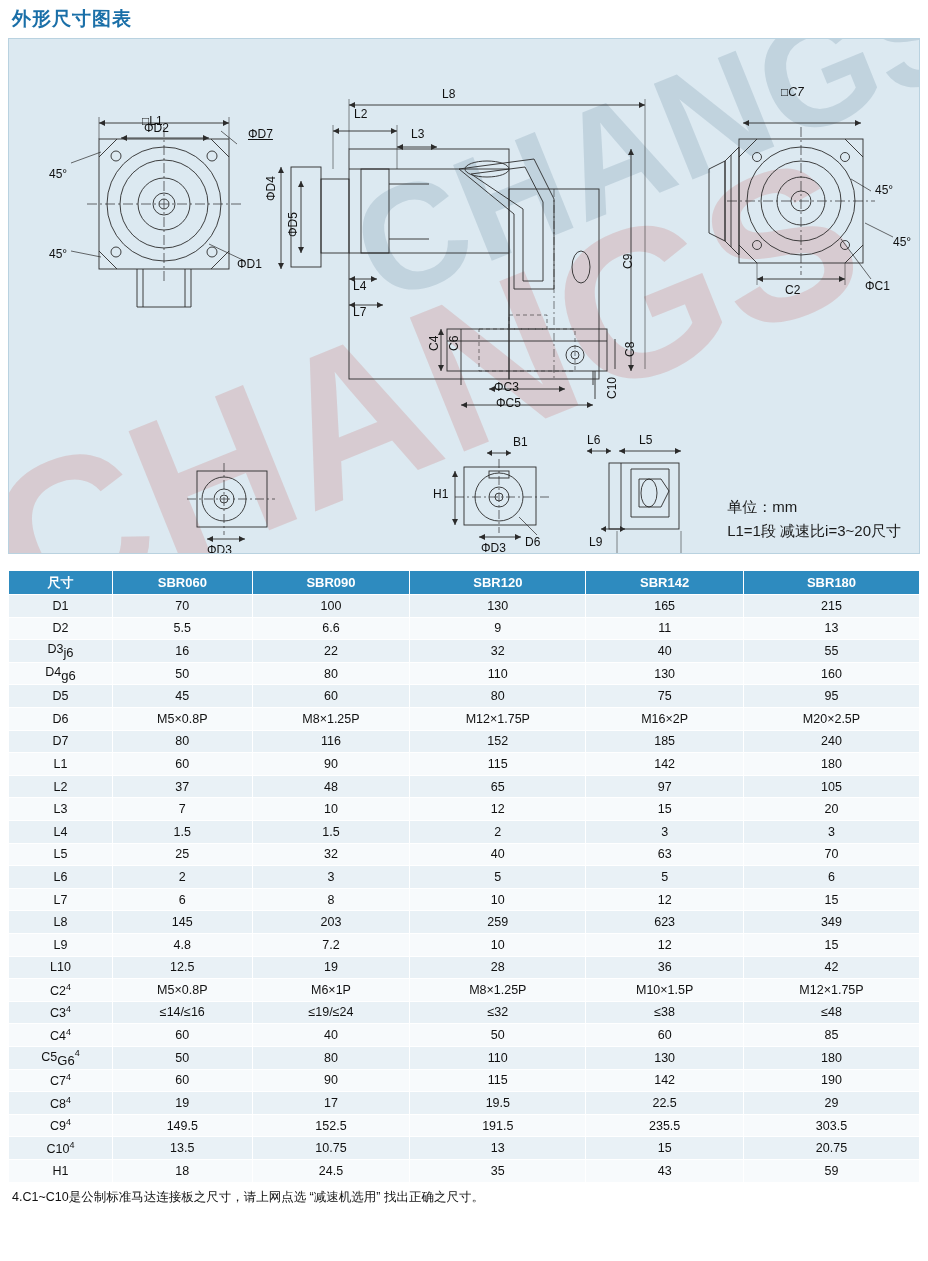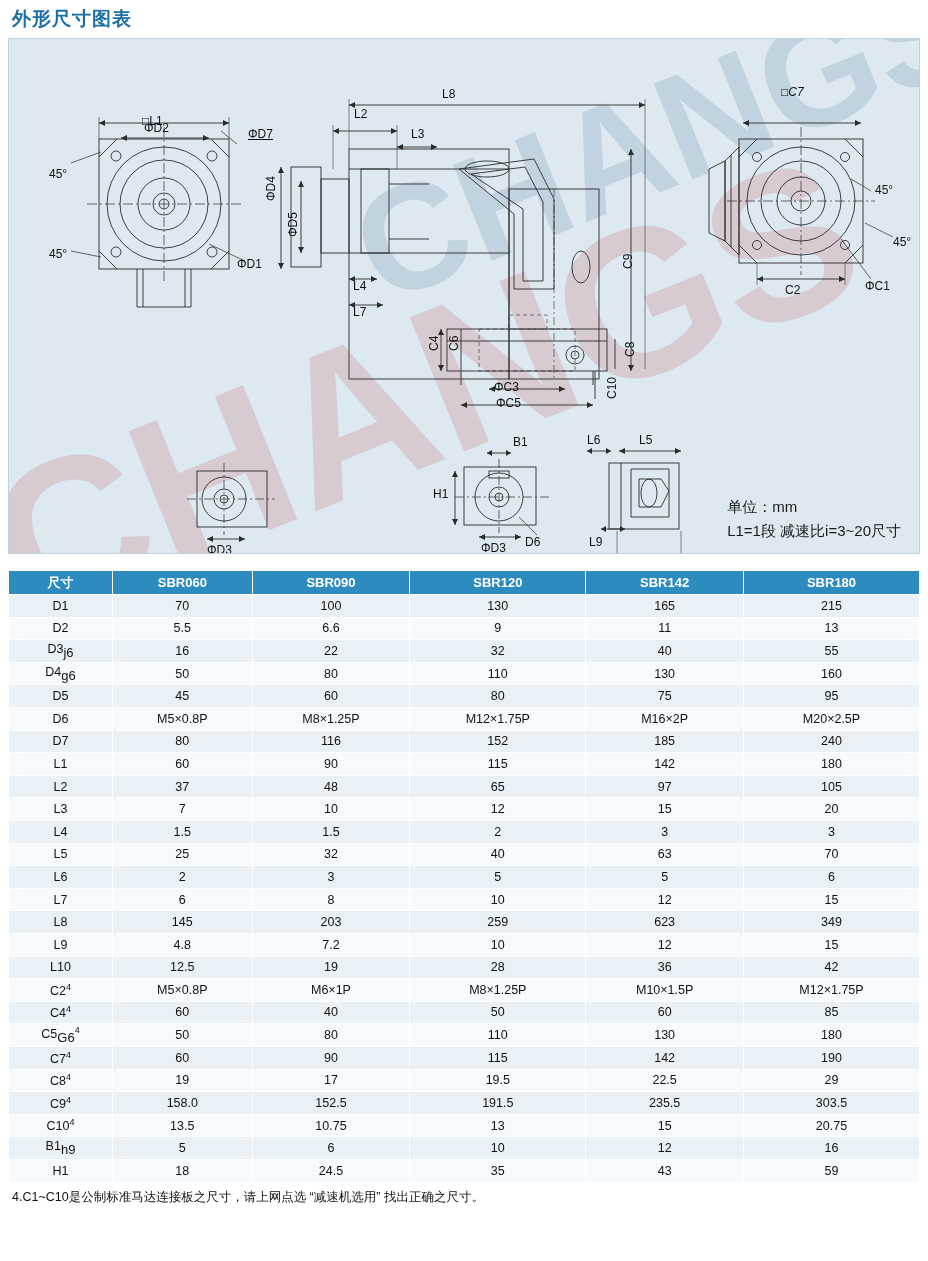--- a/index.html
+++ b/index.html
@@ -528,20 +528,28 @@
         </tr>
         <tr>
           <td class="lbl">C2<sup>4</sup></td>
           <td>M5×0.8P</td>
           <td>M6×1P</td>
           <td>M8×1.25P</td>
           <td>M10×1.5P</td>
           <td>M12×1.75P</td>
         </tr>
         <tr>
+          <td class="lbl">C3<sup>4</sup></td>
+          <td>≤14/≤16</td>
+          <td>≤19/≤24</td>
+          <td>≤32</td>
+          <td>≤38</td>
+          <td>≤48</td>
+        </tr>
+        <tr>
           <td class="lbl">C4<sup>4</sup></td>
           <td>60</td>
           <td>40</td>
           <td>50</td>
           <td>60</td>
           <td>85</td>
         </tr>
         <tr>
           <td class="lbl">C5<sub>G6</sub><sup>4</sup></td>
           <td>50</td>
@@ -561,43 +569,35 @@
         <tr>
           <td class="lbl">C8<sup>4</sup></td>
           <td>19</td>
           <td>17</td>
           <td>19.5</td>
           <td>22.5</td>
           <td>29</td>
         </tr>
         <tr>
           <td class="lbl">C9<sup>4</sup></td>
-          <td>158.0</td>
+          <td>149.5</td>
           <td>152.5</td>
           <td>191.5</td>
           <td>235.5</td>
           <td>303.5</td>
         </tr>
         <tr>
           <td class="lbl">C10<sup>4</sup></td>
           <td>13.5</td>
           <td>10.75</td>
           <td>13</td>
           <td>15</td>
           <td>20.75</td>
         </tr>
         <tr>
-          <td class="lbl">B1<sub>h9</sub></td>
-          <td>5</td>
-          <td>6</td>
-          <td>10</td>
-          <td>12</td>
-          <td>16</td>
-        </tr>
-        <tr>
           <td class="lbl">H1</td>
           <td>18</td>
           <td>24.5</td>
           <td>35</td>
           <td>43</td>
           <td>59</td>
         </tr>
       </tbody>
   </table>
 

